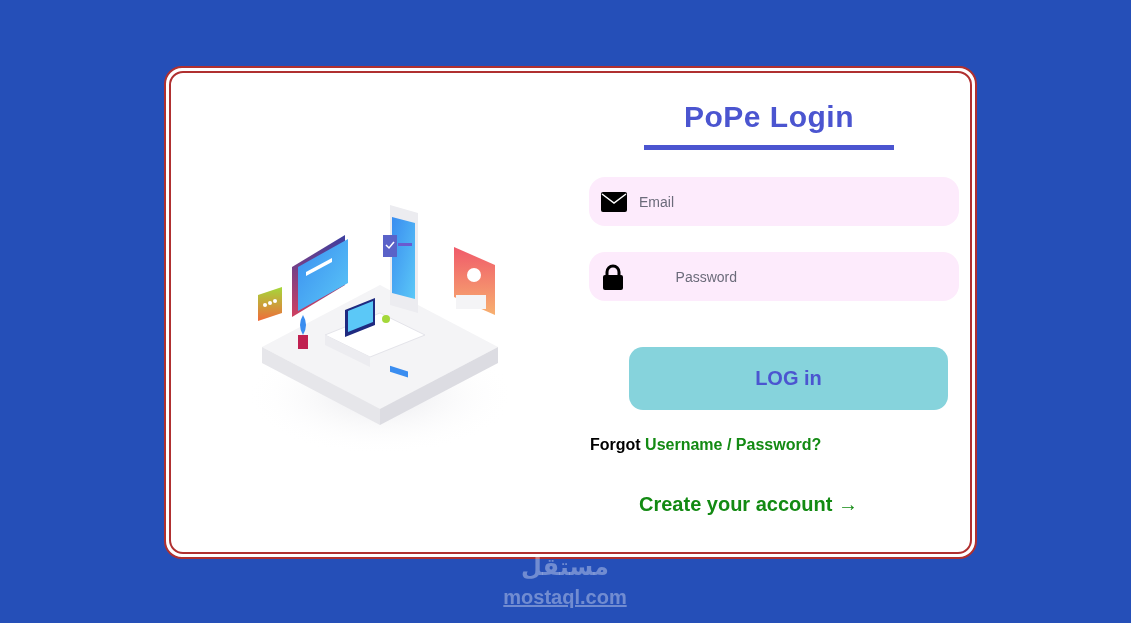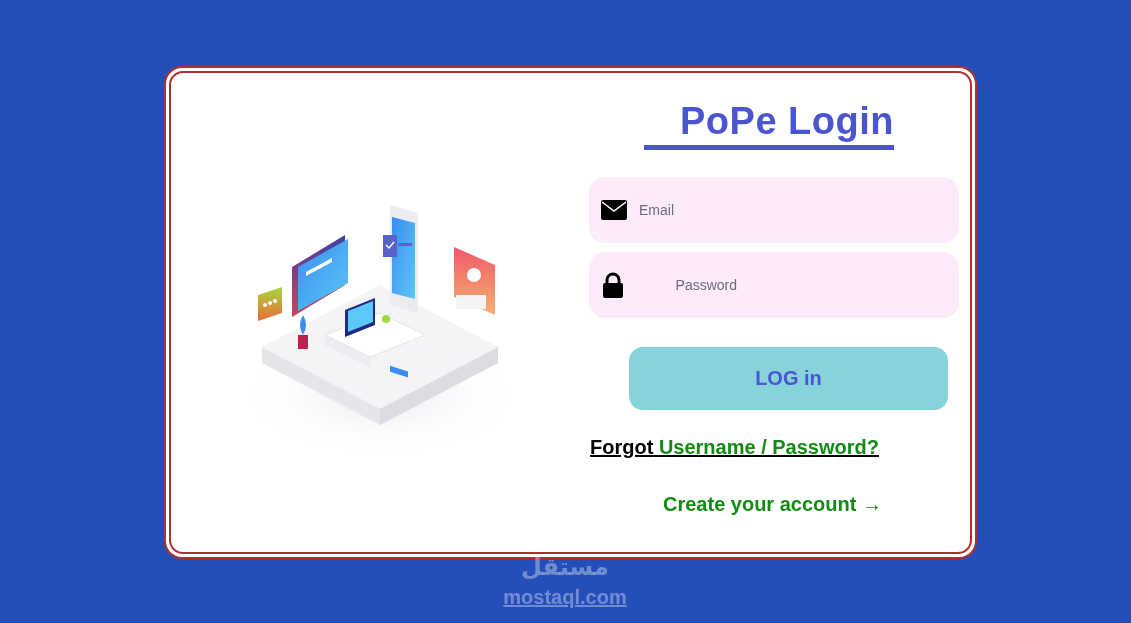--- a/index.html
+++ b/index.html
@@ -26,36 +26,36 @@
     }
     .illustration {
       position: absolute;
       left: 240px; top: 195px;
       width: 270px; height: 260px;
     }
     .title {
       position: absolute;
       left: 644px; top: 100px;
       width: 250px;
-      text-align: right;
-      font-size: 38px;
+      text-align: center;
+      font-size: 30px;
       font-weight: bold;
       color: #4b55d0;
       letter-spacing: 0.5px;
     }
     .title-underline {
       position: absolute;
       left: 644px; top: 145px;
       width: 250px; height: 5px;
       background: #4b55d0;
     }
     .field {
       position: absolute;
       left: 589px;
-      width: 370px; height: 66px;
+      width: 370px; height: 49px;
       background: #fdebfc;
       border-radius: 16px;
       display: flex; align-items: center;
     }
     .field .icon {
       width: 26px; height: 26px;
       margin-left: 12px;
       display: flex; align-items: center; justify-content: center;
     }
     .field input {
@@ -76,33 +76,31 @@
       border: none;
       border-radius: 14px;
       font-family: "Liberation Sans", sans-serif;
       font-size: 20px; font-weight: bold;
       color: #4b55d0;
       cursor: pointer;
     }
     .forgot {
       position: absolute;
       left: 590px; top: 436px;
-      font-size: 20px; font-weight: bold;
+      font-size: 16px; font-weight: bold;
       color: #000;
       white-space: nowrap;
-      text-decoration: underline;
     }
     .forgot a { color: #138a13; text-decoration: none; }
     .create {
       position: absolute;
       left: 639px; top: 493px;
       font-size: 20px; font-weight: bold;
       color: #138a13; text-decoration: none;
       white-space: nowrap;
-      margin-left: 24px;
     }
     .watermark {
       position: absolute;
       left: 480px; top: 548px;
       width: 170px; text-align: center;
       color: rgba(255,255,255,0.35);
       font-weight: bold;
     }
     .watermark .ar { font-size: 24px; line-height: 38px; font-family: "DejaVu Sans", sans-serif; }
     .watermark .en { font-size: 20px; line-height: 22px; text-decoration: underline; }

